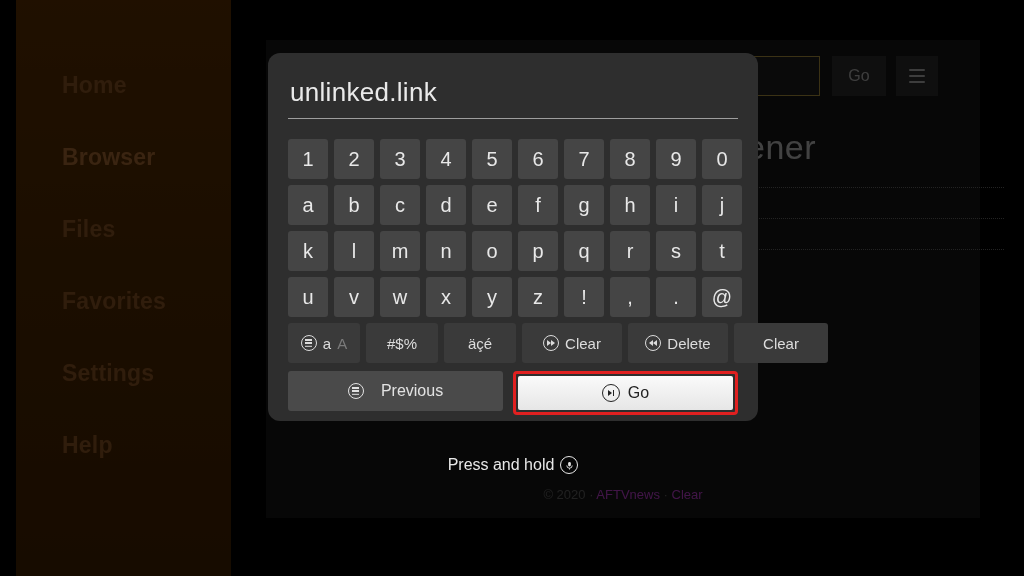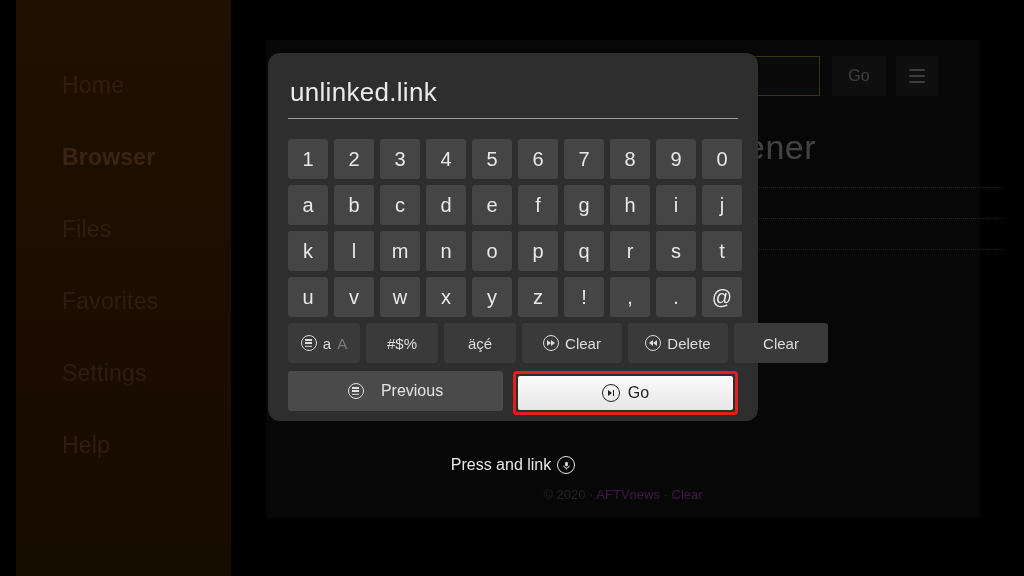--- a/index.html
+++ b/index.html
@@ -8,21 +8,21 @@
   
   .stage { position:absolute; top:0; left:0; width:1024px; height:576px; background:#000; }
 
   
   .device { position:absolute; top:0; left:0; width:1024px; height:576px; }
 
   
   .sidebar { position:absolute; left:16px; top:0; width:215px; height:576px;
              background:linear-gradient(180deg,#6b3703 0%, #5b2f03 50%, #4e2802 100%); }
   .sidebar-inner { padding:72px 0 0 46px; }
-  .sidebar-item { font-size:23px; color:#a16129; margin-bottom:45px; letter-spacing:.2px; cursor:pointer; }
+  .sidebar-item { font-size:23px; color:#a16129; margin-bottom:45px; letter-spacing:.2px; cursor:pointer;font-weight:bold; }
   .sidebar-item.active { color:#c17b39; font-weight:700; }
 
   
   .panel { position:absolute; left:266px; top:40px; width:714px; height:478px; background:#1a1a1a; }
   .panel-bar { position:absolute; left:0; top:14px; width:100%; height:44px; display:flex; align-items:center; }
   .url-box { margin-left:20px; flex:0 0 534px; height:40px; border:1.5px solid #c5a946; background:#222; }
   .go-btn { margin-left:12px; width:54px; height:40px; background:#333; display:flex; align-items:center; justify-content:center; font-size:16px; color:#ccc; }
   .menu-btn { margin-left:10px; width:42px; height:40px; background:#333; display:flex; align-items:center; justify-content:center; }
   .menu-lines, .menu-lines::before, .menu-lines::after { content:""; display:block; width:16px; height:2px; background:#ccc; border-radius:1px; }
   .menu-lines::before { transform:translateY(-6px); }
@@ -214,21 +214,21 @@
           <span class="circ lg playpause">
               <span></span>
             </span>
           <span>Go</span>
         </div>
       </div>
     </div>
   </div>
 
   <div class="kbd-hint" style="position:absolute; left:268px; top:432px; width:490px;">
-    <span>Press and link</span>
+    <span>Press and hold</span>
     <span class="circ lg mic">
       <svg viewBox="0 0 10 10">
           <rect x="3.5" y="1" width="3" height="5" rx="1.5" fill="currentColor"></rect>
           <path d="M2 5a3 3 0 006 0M5 8v1.5" stroke="currentColor" stroke-width="1" fill="none"></path>
         </svg>
     </span>
   </div>
 
 </div>
 

